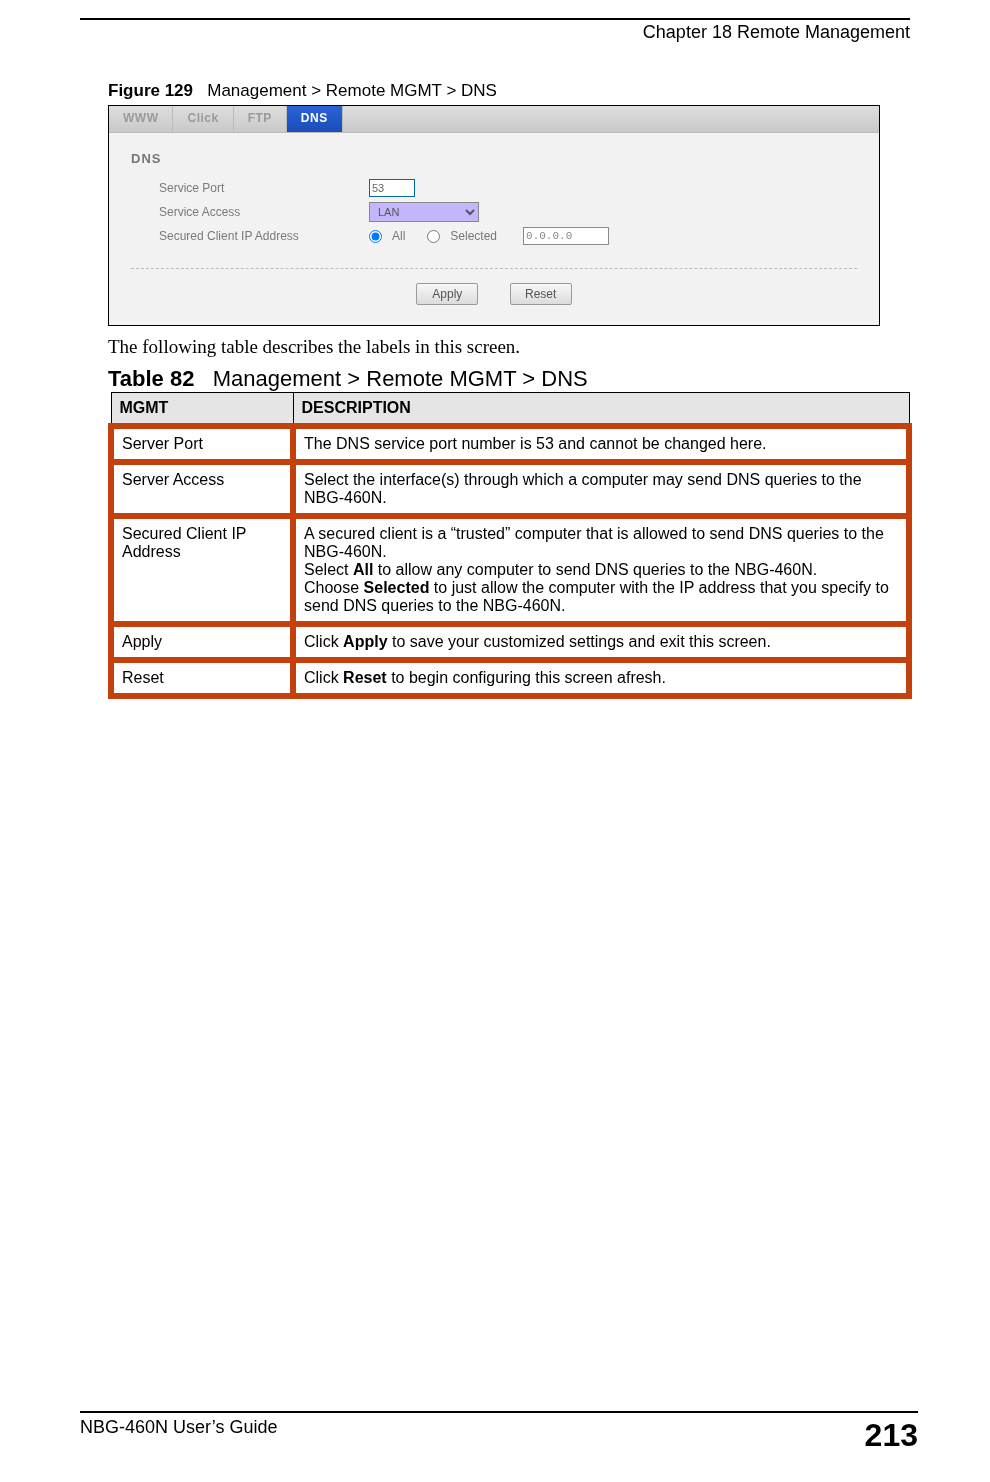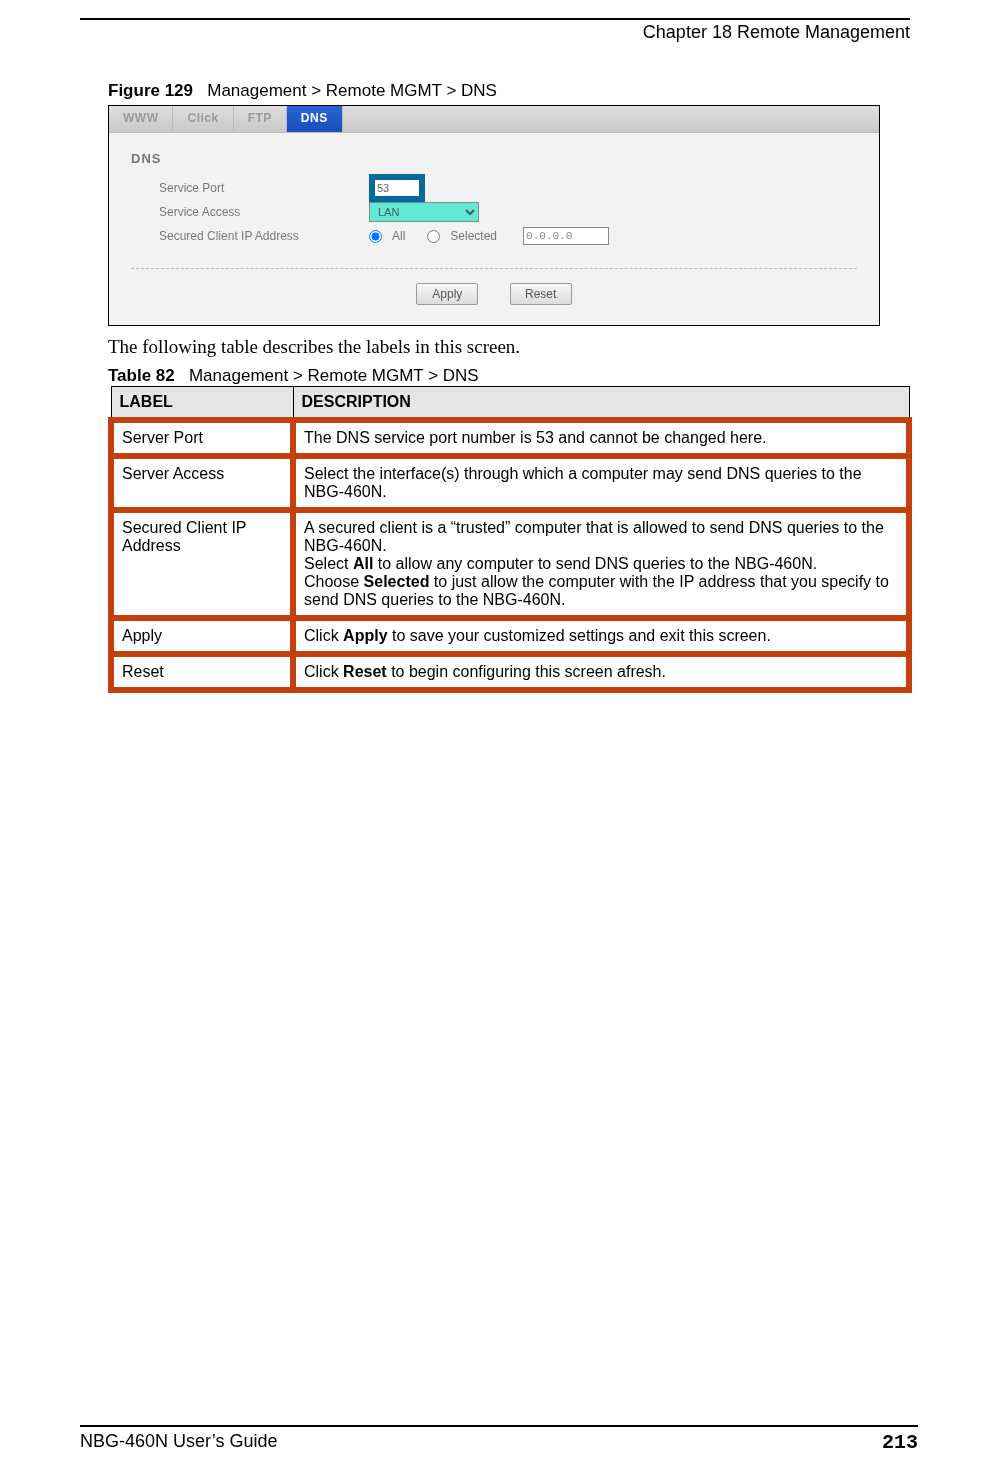--- a/index.html
+++ b/index.html
@@ -81,31 +81,31 @@
     margin-left: 28px;
   }
   .ss-label {
     width: 210px;
     color: #7a7a7a;
     font-size: 12px;
   }
   .ss-port-input {
     width: 40px;
     height: 16px;
-    border: 6px solid #0369a1;
+    border: 1px solid #0369a1;
     background: #fff;
     font-size: 11px;
     padding: 0 2px;
     color: #666;
   }
   .ss-select {
     width: 110px;
     height: 20px;
     border: 1px solid #888;
-    background: #5eead4;
+    background: #c4b5fd;
     font-size: 11px;
     color: #555;
     padding-left: 4px;
   }
   .ss-radio-group {
     display: flex;
     align-items: center;
     gap: 6px;
   }
   .ss-radio {
@@ -145,21 +145,21 @@
     color: #555;
   }
   
   .body-text {
     margin: 10px 0 6px 28px;
     font-size: 19px;
     font-family: "Times New Roman", Times, serif;
   }
   .table-caption {
     font-family: Arial, Helvetica, sans-serif;
-    font-size: 17px;
+    font-size: 22px;
     margin: 8px 0 0 28px;
   }
   .table-caption b { font-weight: bold; }
   table.desc-table {
     margin-left: 28px;
     width: 804px;
     border-collapse: collapse;
     font-family: Arial, Helvetica, sans-serif;
     font-size: 16px;
   }
@@ -186,22 +186,21 @@
     right: 72px;
     border-top: 2px solid #000;
     padding-top: 4px;
     display: flex;
     justify-content: space-between;
     font-family: Arial, Helvetica, sans-serif;
     font-size: 18px;
   }
   .footer .page-num {
     font-weight: bold;
-    font-size: 20px;
-    font-family: Liberation Mono, monospace;
+    font-size: 32px;
   }
 </style>
 </head>
 <body>
 
 <div class="page">
   <div class="top-rule"></div>
   <div class="chapter-header">Chapter 18 Remote Management</div>
 
   <div class="figure-caption">
@@ -250,21 +249,21 @@
 
   <p class="body-text">The following table describes the labels in this screen.</p>
 
   <div class="table-caption">
     <b>Table 82</b>&nbsp;&nbsp;&nbsp;<span>Management &gt; Remote MGMT &gt; DNS</span>
   </div>
 
   <table class="desc-table">
     <thead>
       <tr>
-        <th>LABEL</th>
+        <th>MGMT</th>
         <th>DESCRIPTION</th>
       </tr>
     </thead>
     <tbody>
       <tr>
         <td class="label-col">Server Port</td>
         <td>The DNS service port number is 53 and cannot be changed here.</td>
       </tr>
       <tr>
         <td class="label-col">Server Access</td>

